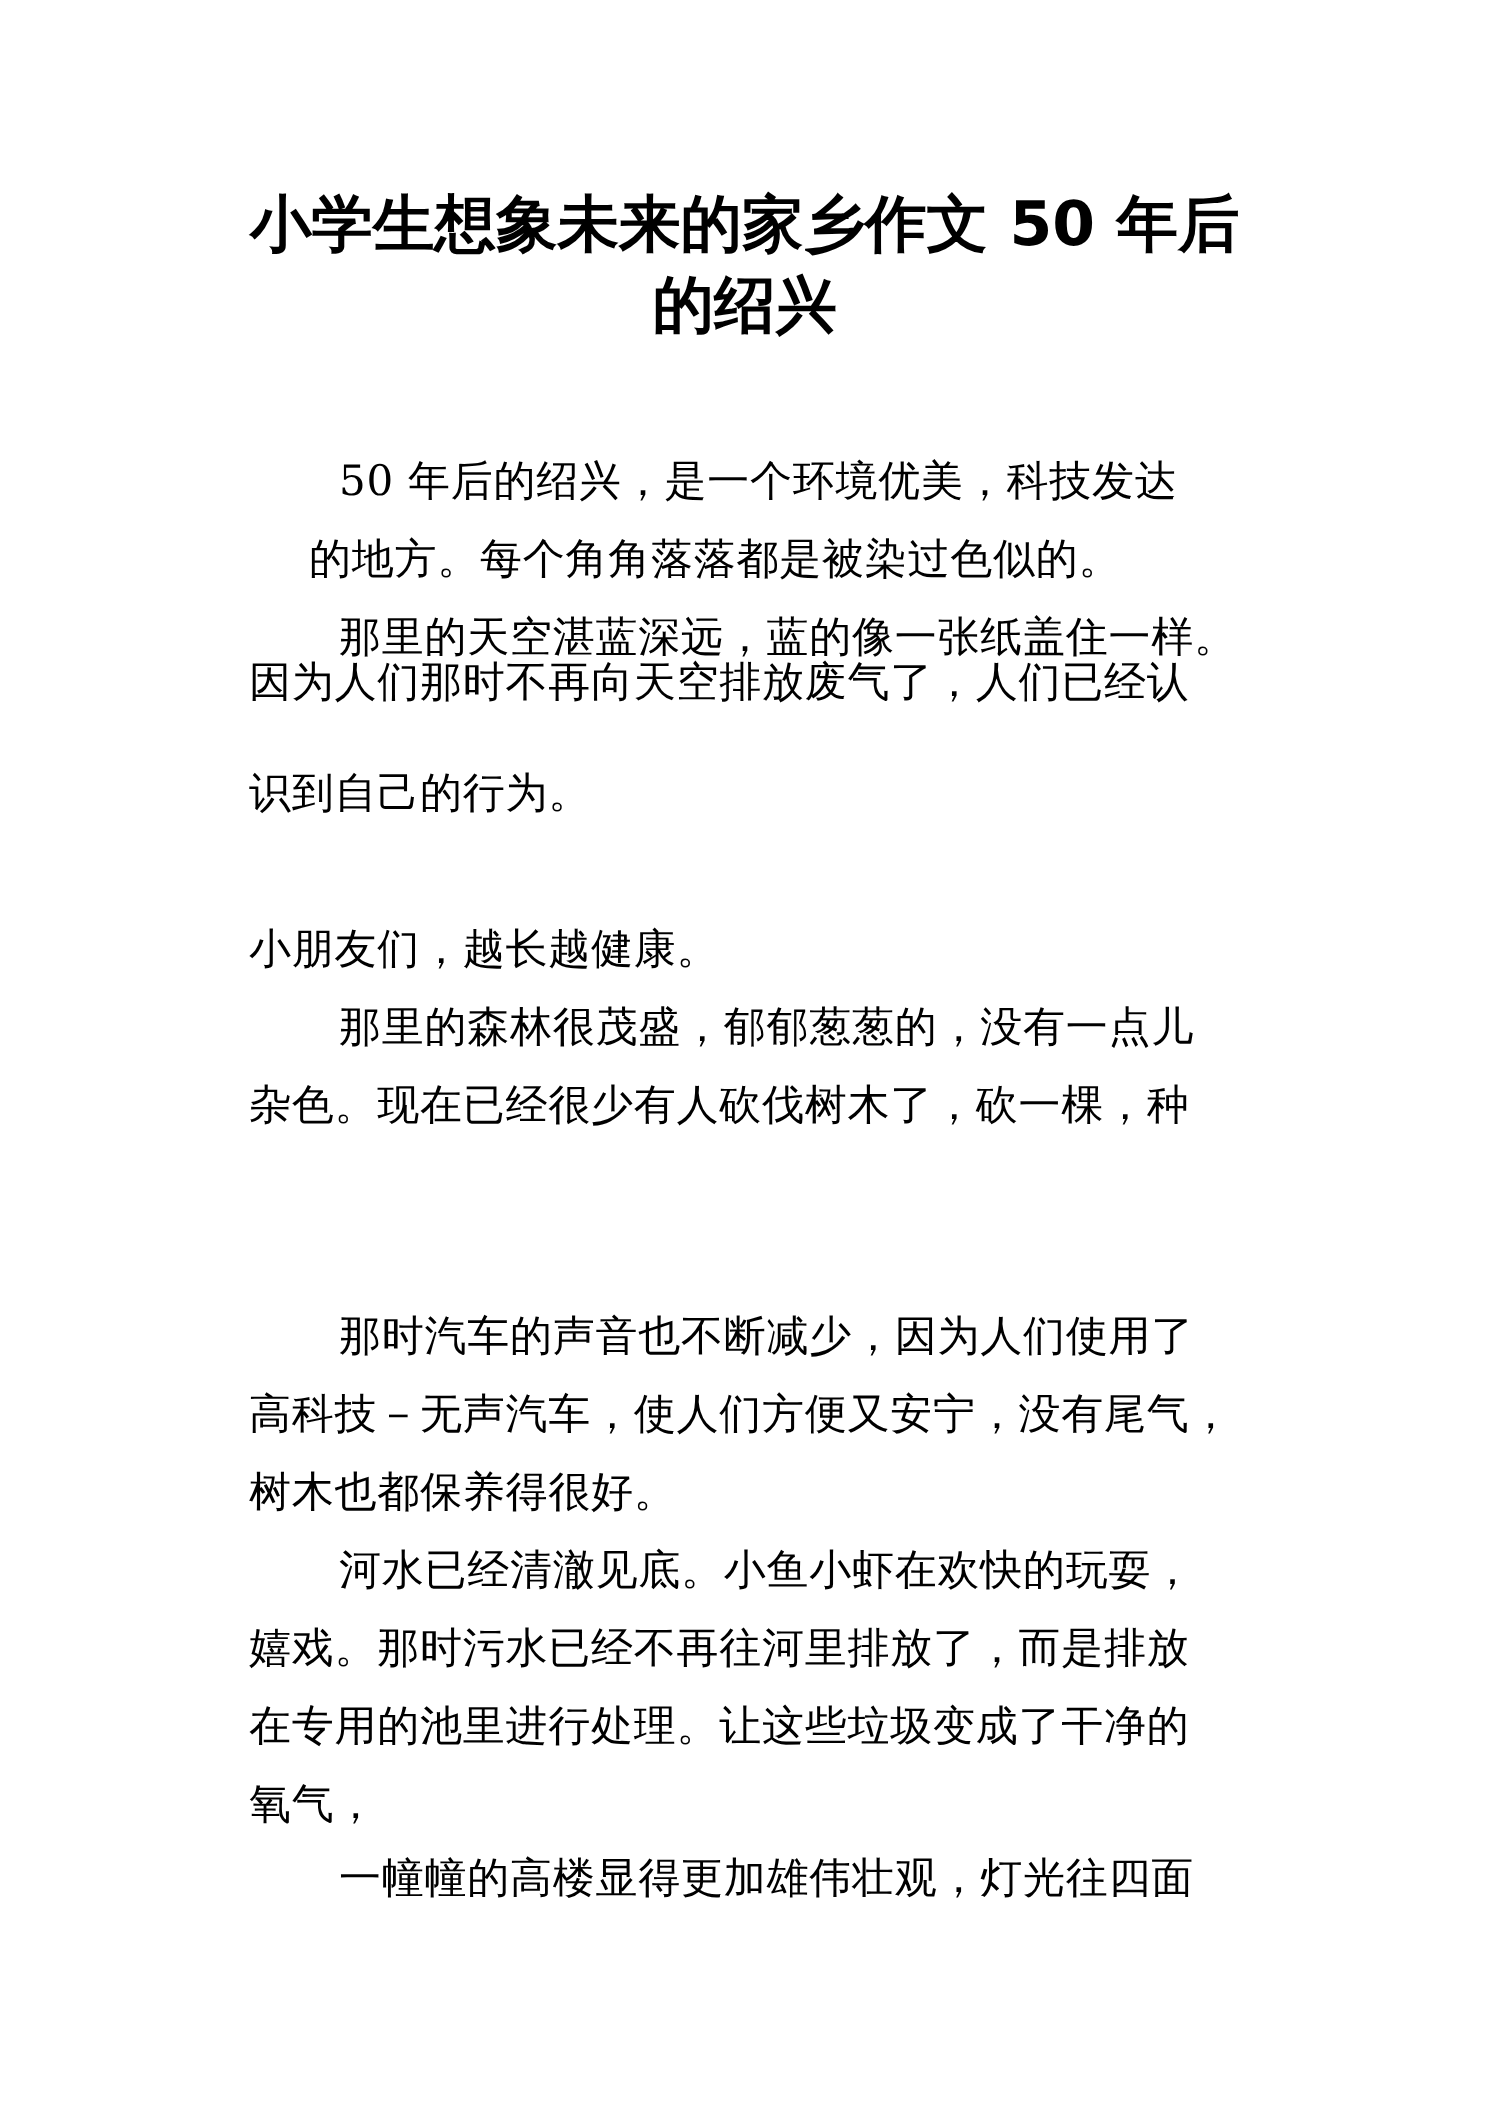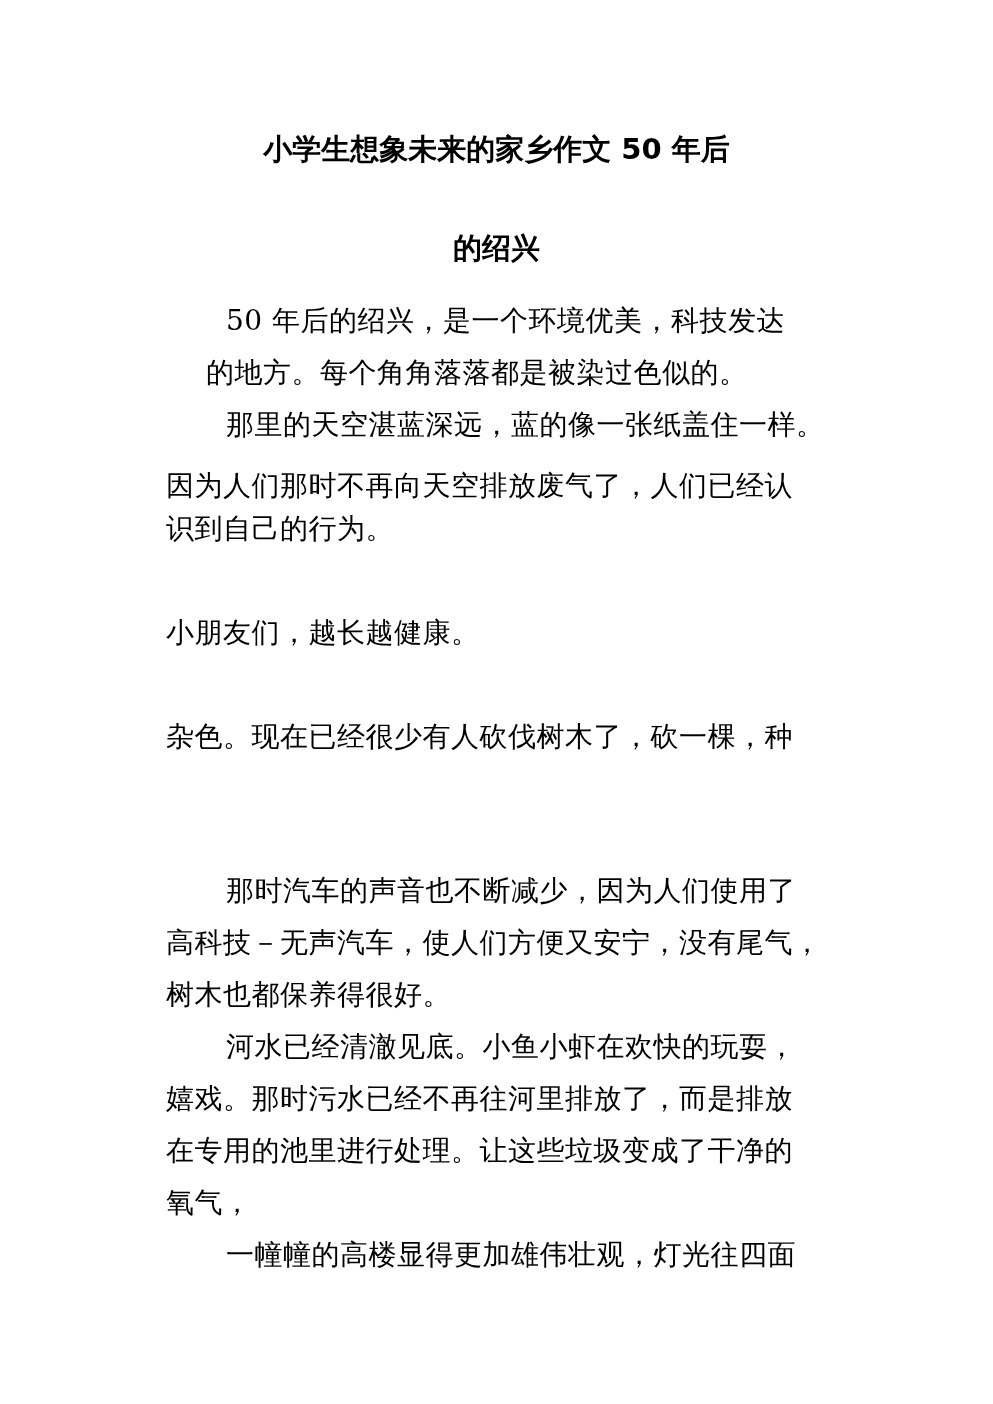--- a/index.html
+++ b/index.html
@@ -21,21 +21,21 @@
     height: 1404px;
     background: #ffffff;
   }
   .title-line {
     position: absolute;
     left: 0;
     width: 993px;
     text-align: center;
     font-family: "DejaVu Sans", "Liberation Sans", sans-serif;
     font-weight: bold;
-    font-size: 29px;
+    font-size: 41px;
     line-height: 44px;
     color: #000000;
     white-space: nowrap;
   }
   .body-line {
     position: absolute;
     left: 166px;
     font-family: "DejaVu Serif", "Liberation Serif", serif;
     font-size: 28px;
     line-height: 36px;
@@ -46,37 +46,38 @@
   .indent {
     left: 226px;
   }
 </style>
 </head>
 <body>
 
 <div class="page">
 
   <div class="title-line" style="top:127px;">小学生想象未来的家乡作文 50 年后</div>
-  <div class="title-line" style="top:181px;margin-top:45px;">的绍兴</div>
+  <div class="title-line" style="top:181px;">的绍兴</div>
 
   <div class="body-line indent" style="top:303px;">50 年后的绍兴，是一个环境优美，科技发达</div>
   <div class="body-line" style="top:355px;margin-left:40px;">的地方。每个角角落落都是被染过色似的。</div>
 
   <div class="body-line indent" style="top:407px;">那里的天空湛蓝深远，蓝的像一张纸盖住一样。</div>
-  <div class="body-line" style="top:468px;text-align:center;">因为人们那时不再向天空排放废气了，人们已经认</div>
+  <div class="body-line" style="top:437px;text-align:center;">因为人们那时不再向天空排放废气了，人们已经认</div>
   <div class="body-line" style="top:511px;">识到自己的行为。</div>
 
   <div class="body-line" style="top:615px;">小朋友们，越长越健康。</div>
 
+  <div class="body-line indent" style="top:667px;">那里的森林很茂盛，郁郁葱葱的，没有一点儿</div>
   <div class="body-line" style="top:719px;text-align:center;">杂色。现在已经很少有人砍伐树木了，砍一棵，种</div>
 
   <div class="body-line indent" style="top:873px;">那时汽车的声音也不断减少，因为人们使用了</div>
   <div class="body-line" style="top:925px;">高科技－无声汽车，使人们方便又安宁，没有尾气，</div>
   <div class="body-line" style="top:977px;">树木也都保养得很好。</div>
 
   <div class="body-line indent" style="top:1029px;">河水已经清澈见底。小鱼小虾在欢快的玩耍，</div>
   <div class="body-line" style="top:1081px;">嬉戏。那时污水已经不再往河里排放了，而是排放</div>
   <div class="body-line" style="top:1133px;">在专用的池里进行处理。让这些垃圾变成了干净的</div>
   <div class="body-line" style="top:1185px;">氧气，</div>
 
-  <div class="body-line indent" style="top:1237px;">一幢幢的高楼显得更加雄伟壮观，灯光往四面</div>
+  <div class="body-line indent" style="top:1237px;font-family:Liberation Mono, monospace;">一幢幢的高楼显得更加雄伟壮观，灯光往四面</div>
 
 </div>
 
 </body></html>

